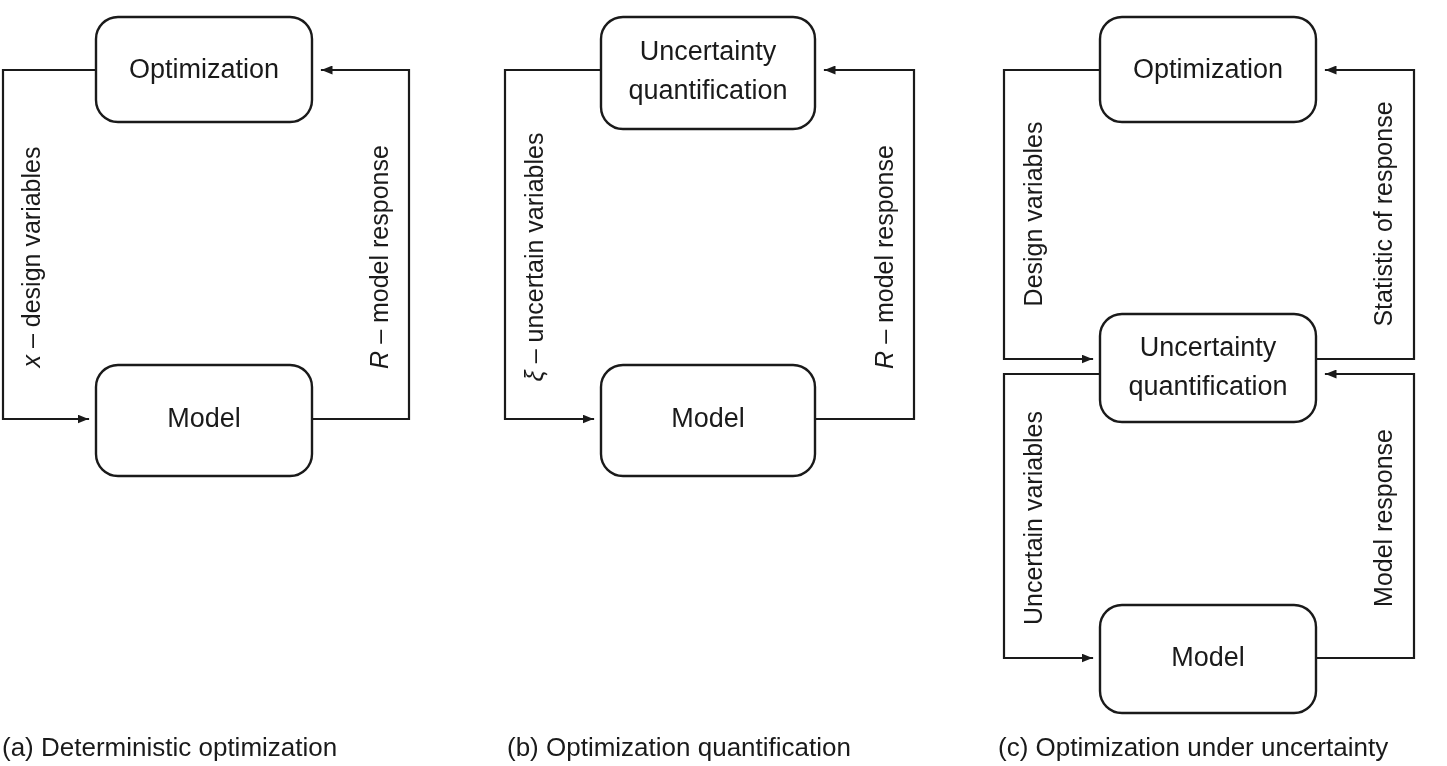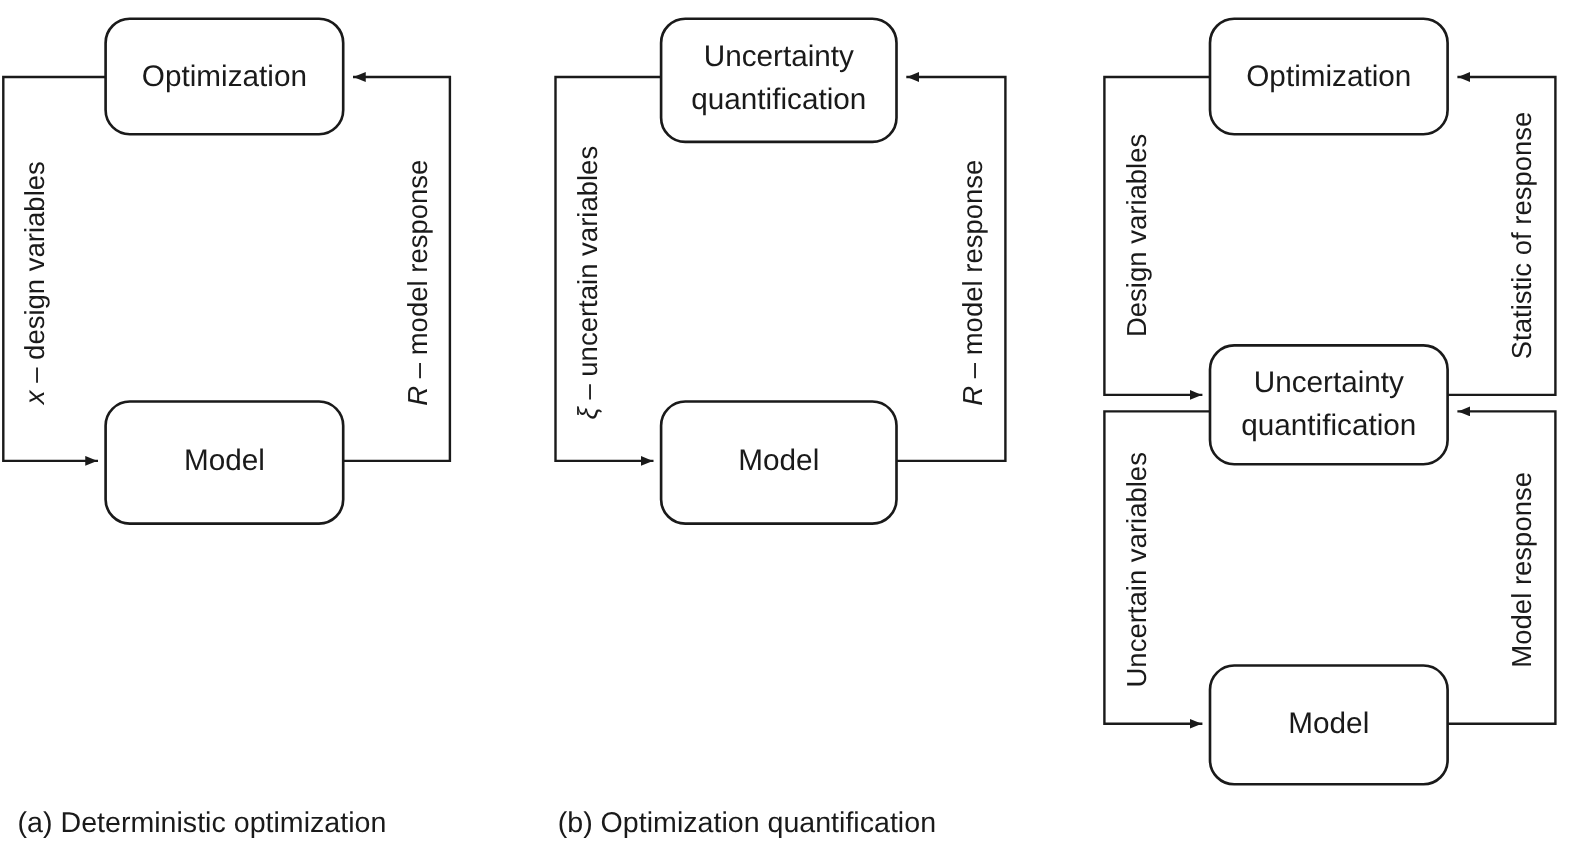--- a/index.html
+++ b/index.html
@@ -63,21 +63,21 @@
     display: flex;
     align-items: flex-start;
   }
   .caption {
     font-family: "Liberation Sans", sans-serif;
     font-size: 26px;
     color: #1a1a1a;
     white-space: nowrap;
     line-height: 34px;
   }
-  .cap-a { width: 497px; padding-left: 16px; box-sizing: border-box; }
+  .cap-a { width: 497px; padding-left: 2px; box-sizing: border-box; }
   .cap-b { width: 497px; padding-left: 10px; box-sizing: border-box; }
   .cap-c { width: 453px; padding-left: 4px; box-sizing: border-box; }
 </style>
 </head>
 <body>
 
 <div id="figure-root">
 
   <svg class="panel-svg" style="left:0px;" width="470" height="715" viewBox="0 0 470 715">
     <defs>
@@ -176,15 +176,16 @@
     <text class="edge-label" transform="translate(391,202) rotate(-90)">Statistic of response</text>
 
     <text class="edge-label" transform="translate(41,506) rotate(-90)">Uncertain variables</text>
 
     <text class="edge-label" transform="translate(391,506) rotate(-90)">Model response</text>
   </svg>
 
   <div class="caption-row">
     <div class="caption cap-a">(a) Deterministic optimization</div>
     <div class="caption cap-b">(b) Optimization quantification</div>
+    <div class="caption cap-c">(c) Optimization under uncertainty</div>
   </div>
 
 </div>
 
 </body></html>

